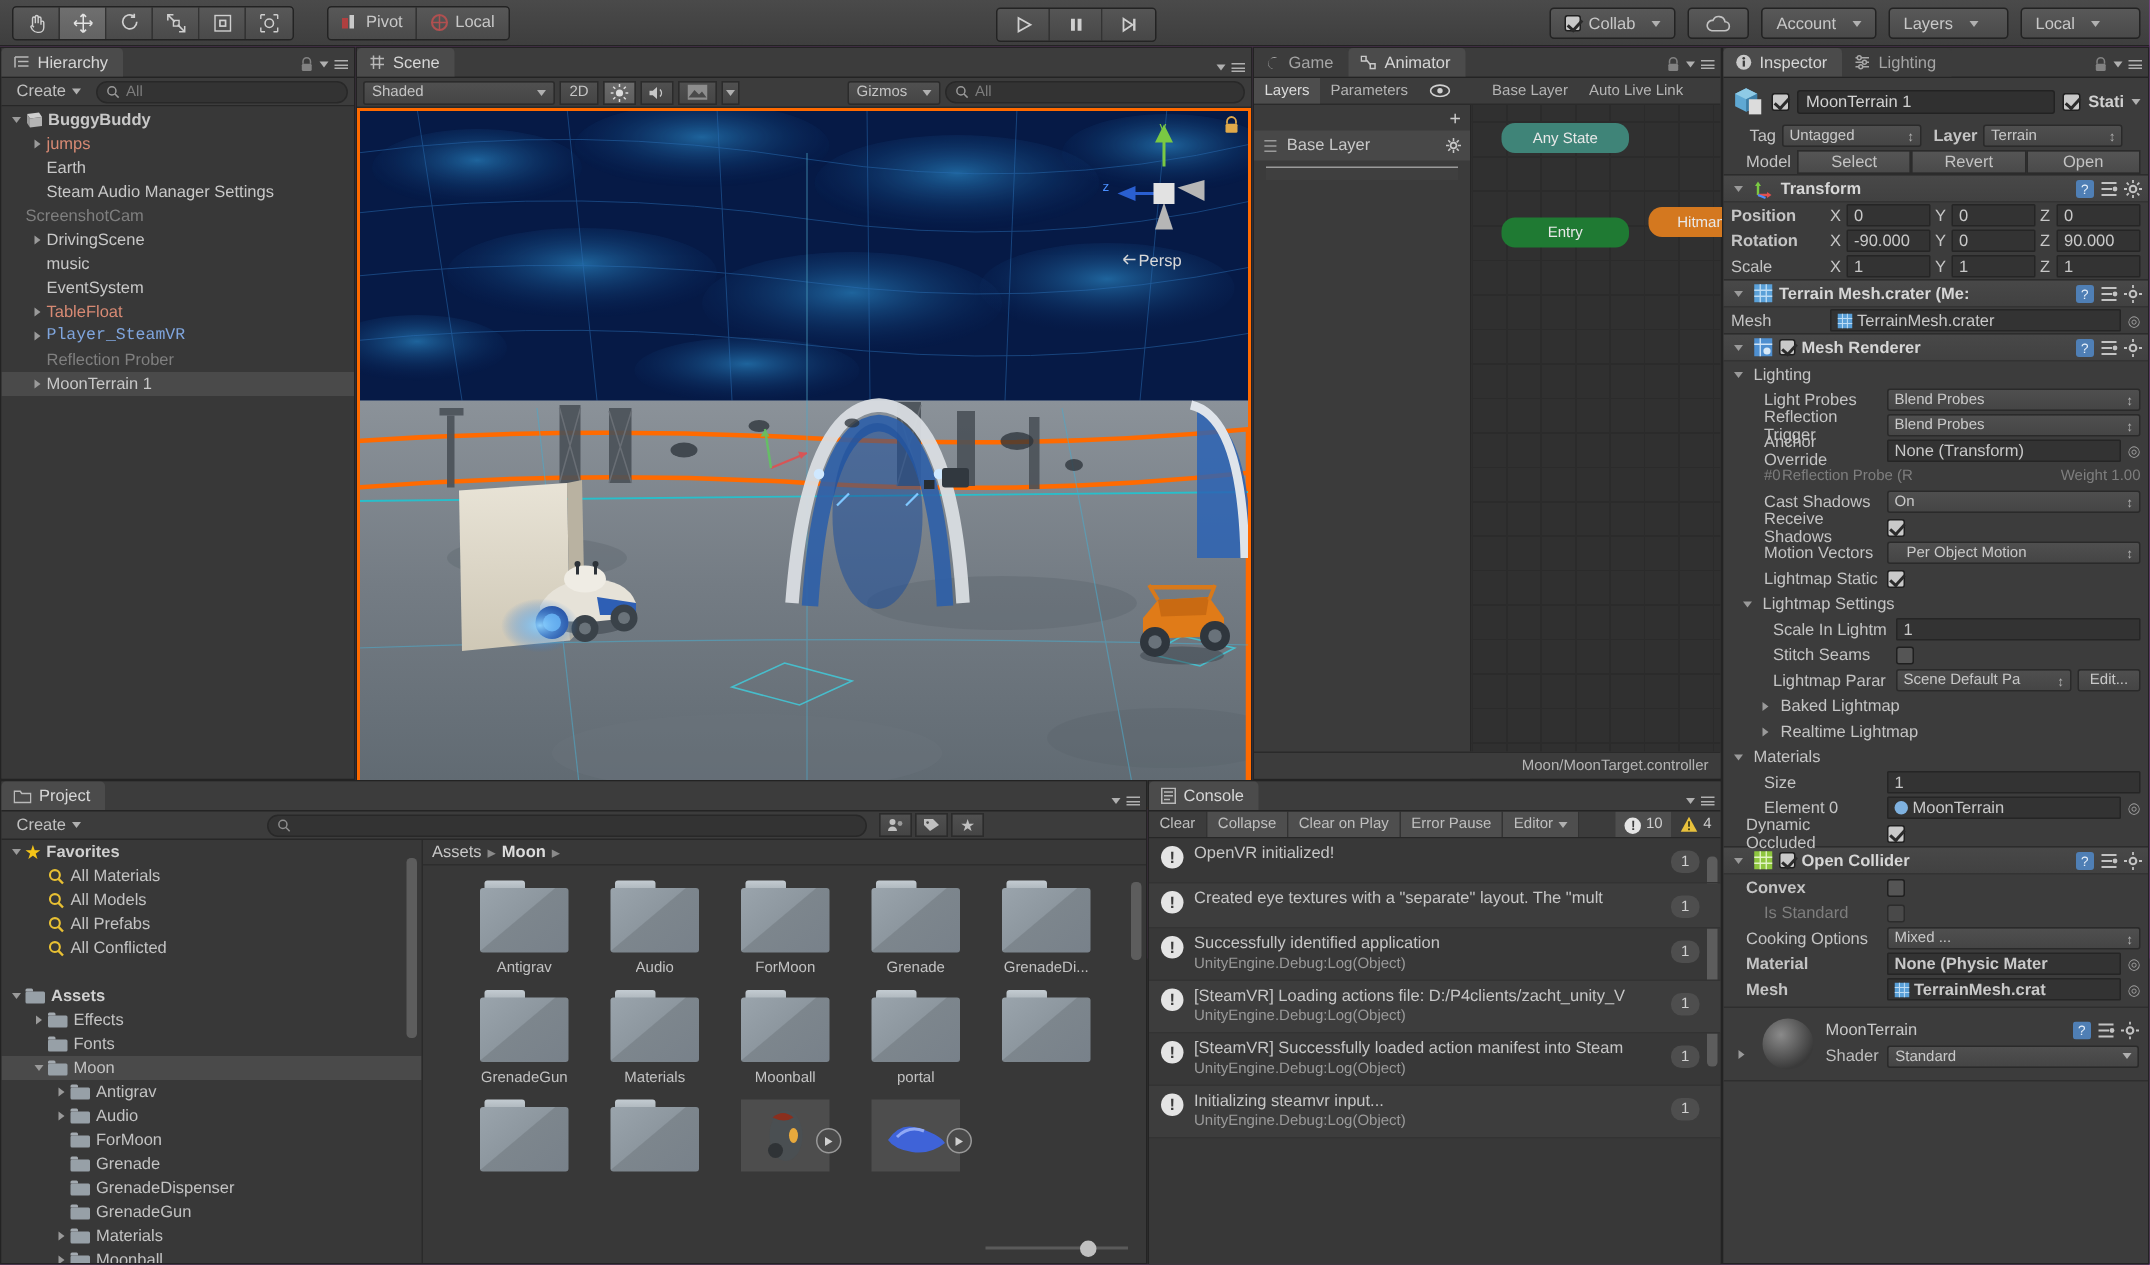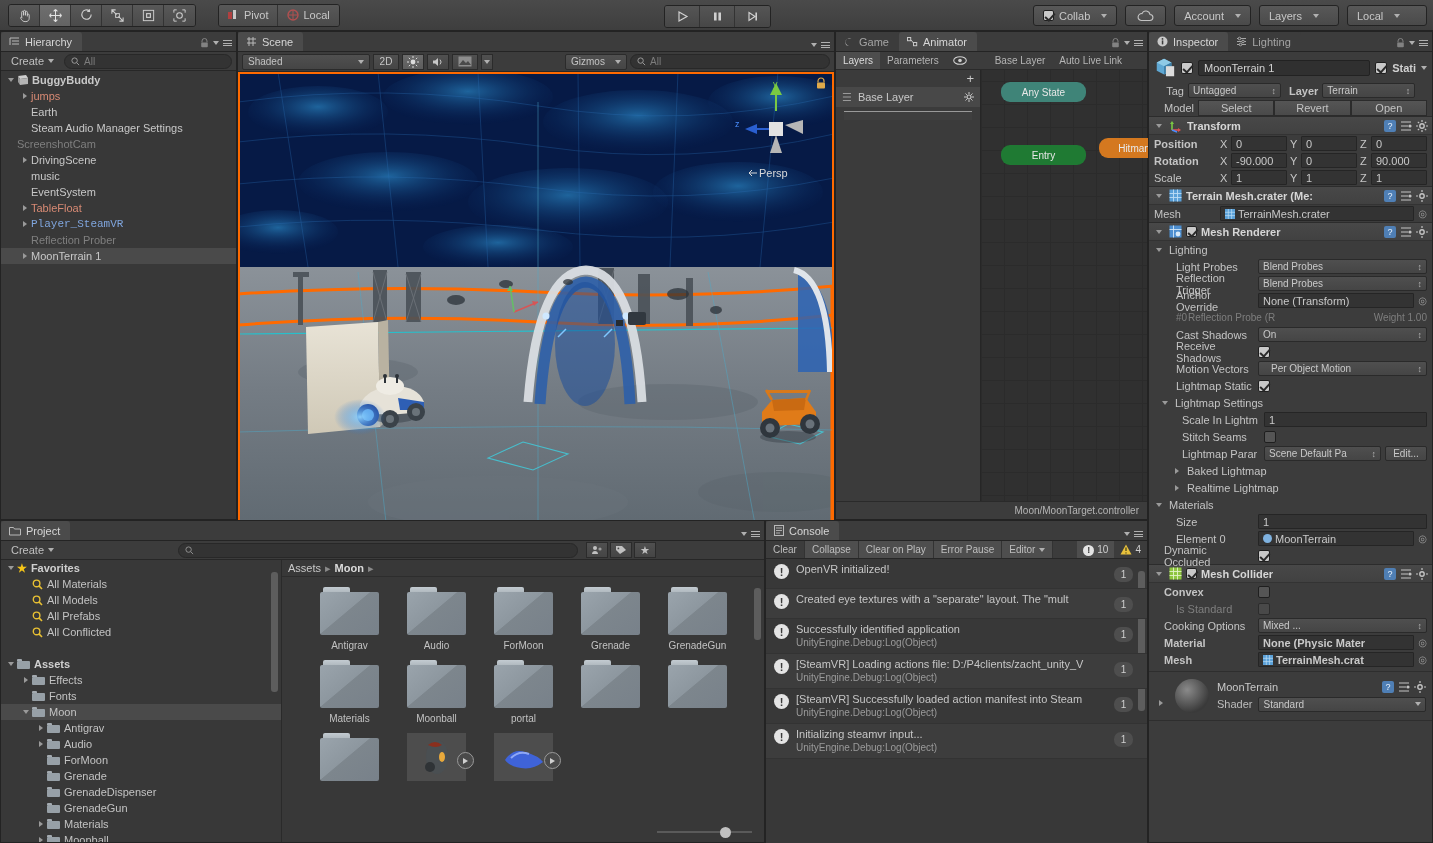--- a/index.html
+++ b/index.html
@@ -903,20 +903,27 @@
                 <div class="tab"></div>
                 <div class="body"></div>
               </div>
               <div class="gname">Grenade</div>
             </div>
             <div class="gitem">
               <div class="gfolder">
                 <div class="tab"></div>
                 <div class="body"></div>
               </div>
+              <div class="gname">GrenadeDi...</div>
+            </div>
+            <div class="gitem">
+              <div class="gfolder">
+                <div class="tab"></div>
+                <div class="body"></div>
+              </div>
               <div class="gname">GrenadeGun</div>
             </div>
             <div class="gitem">
               <div class="gfolder">
                 <div class="tab"></div>
                 <div class="body"></div>
               </div>
               <div class="gname">Materials</div>
             </div>
             <div class="gitem">
@@ -1438,21 +1445,21 @@
         <span class="chk on"></span>
       </div>
 
       <div class="comp-header">
         <span class="foldarrow open"></span>
         <svg width="13" height="13" viewBox="0 0 13 13">
             <rect x="0.5" y="0.5" width="12" height="12" fill="#8ec63f"></rect>
             <path d="M4.5 0.5v12M8.5 0.5v12M0.5 4.5h12M0.5 8.5h12" stroke="#e2f3c6" stroke-width="0.9"></path>
           </svg>
         <span class="chk on" style="width:11px;height:11px;"></span>
-        <span class="comp-title">Mesh Collider</span>
+        <span class="comp-title">Open Collider</span>
         <span class="comp-icons">
           <svg width="12" height="12" viewBox="0 0 12 12">
               <rect width="12" height="12" rx="2" fill="#4f7fb5"></rect>
               <text x="3.4" y="9" font-size="9" fill="#e8f1fb" font-family="Liberation Sans">?</text>
             </svg>
           <svg width="12" height="12" viewBox="0 0 12 12">
               <path d="M1 2h10M1 6h7M1 10h10" stroke="#c3c3c3" stroke-width="1.2"></path>
               <circle cx="10" cy="6" r="1.6" fill="#c3c3c3"></circle>
             </svg>
           <svg width="12" height="12" viewBox="0 0 12 12">

